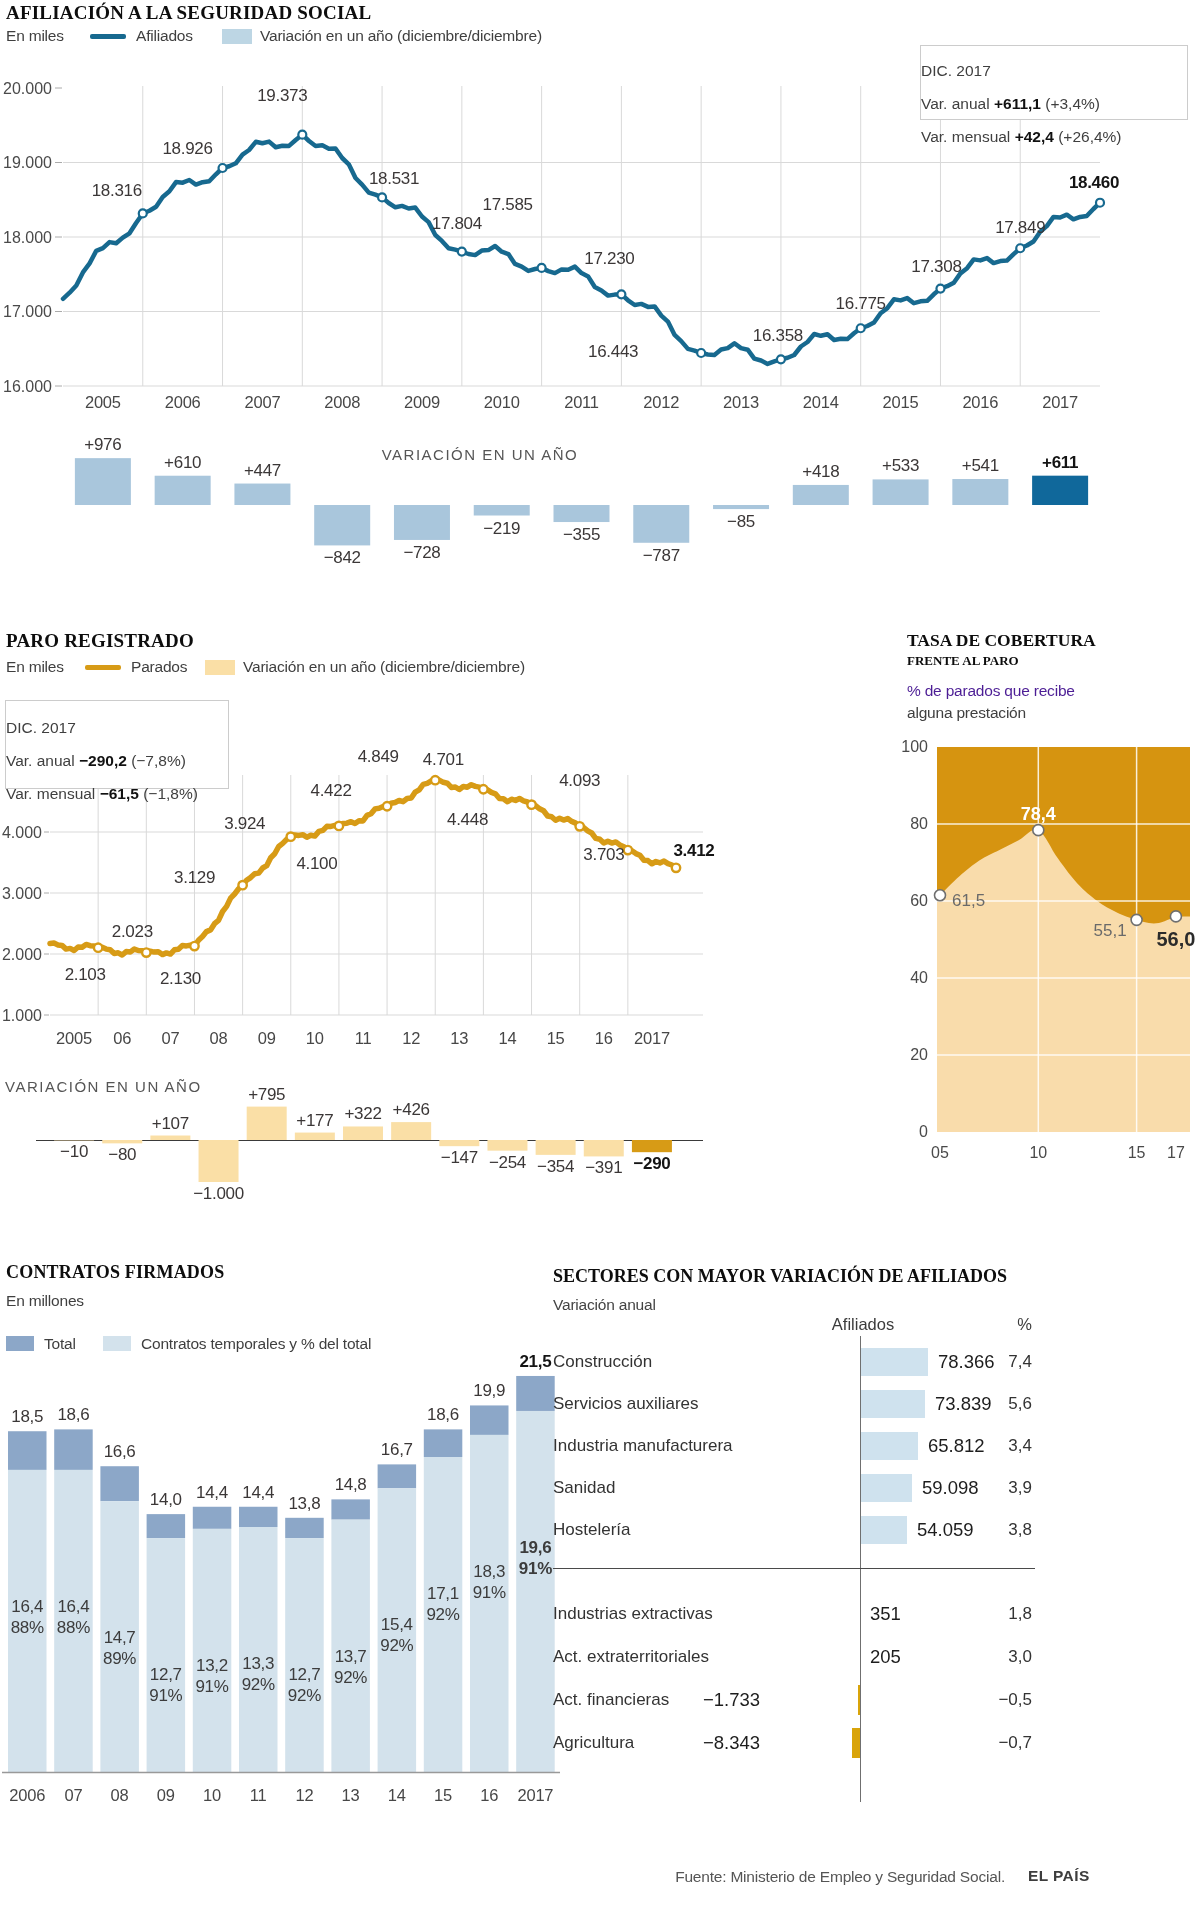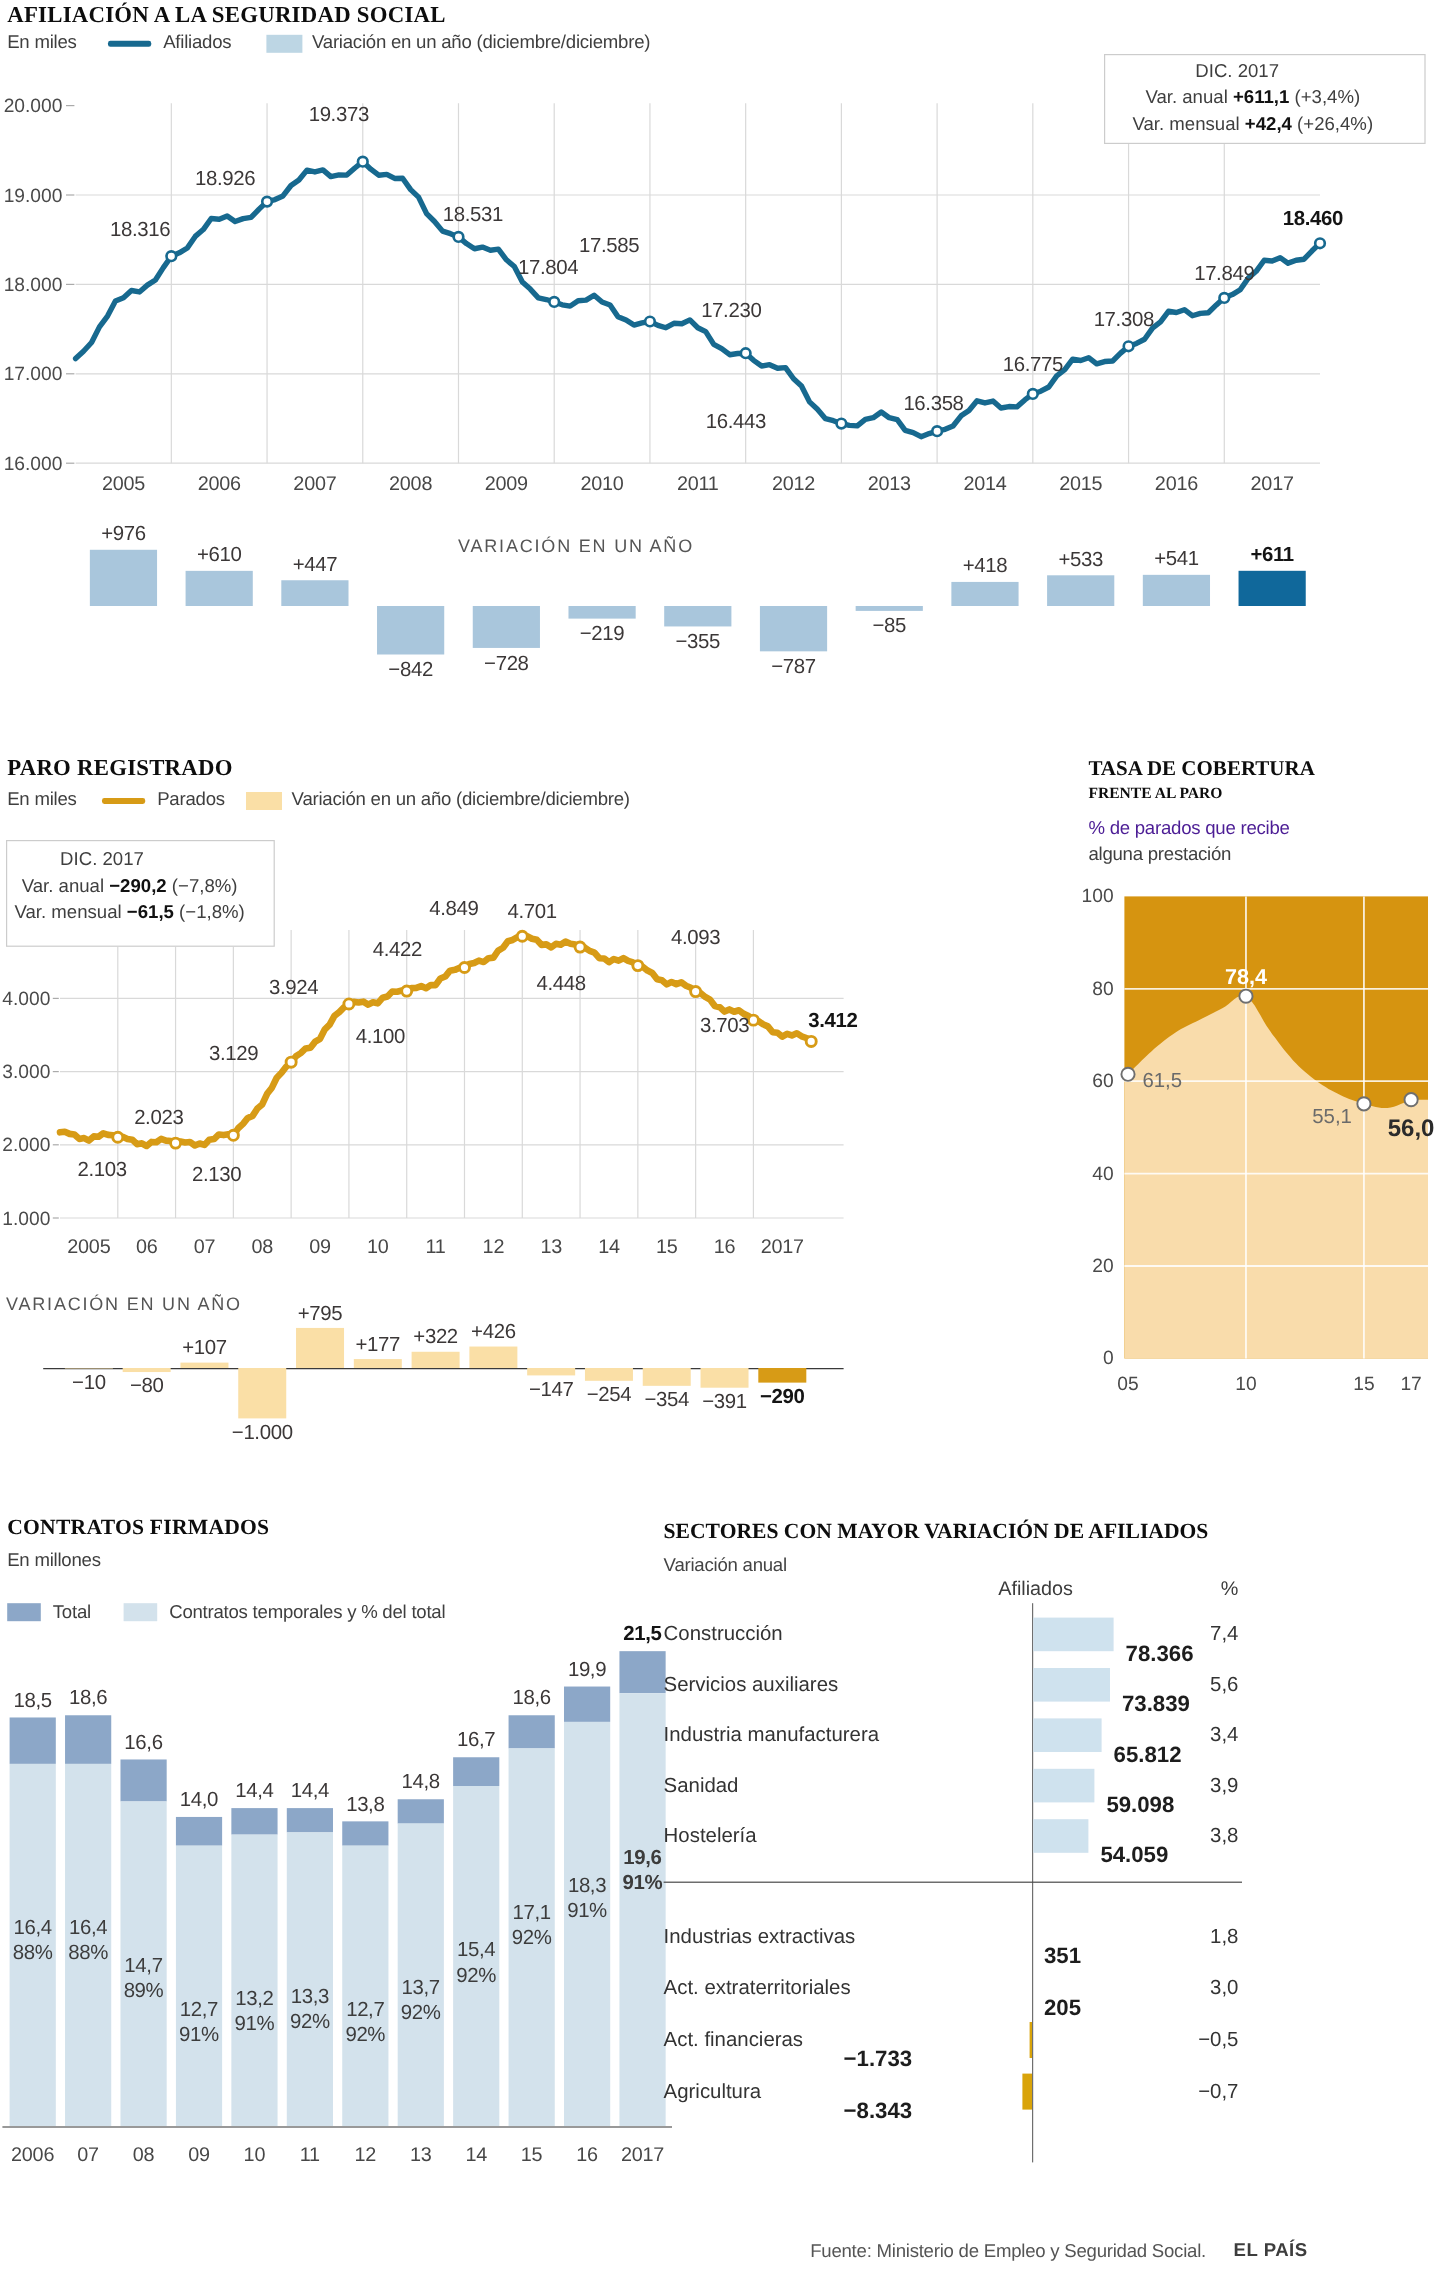--- a/index.html
+++ b/index.html
@@ -6,39 +6,39 @@
   #canvas{position:relative;width:1200px;height:1907px;background:#fff;overflow:hidden;
           font-family:"Liberation Sans",sans-serif;color:#3f3f3f;}
   #chart-overlay{position:absolute;left:0;top:0;z-index:1;}
   .abs{position:absolute;z-index:2;}
   .h1{font-family:"Liberation Serif",serif;font-weight:bold;font-size:19px;color:#0d0d0d;letter-spacing:.2px;}
   .h2{font-family:"Liberation Serif",serif;font-weight:bold;font-size:18px;color:#0d0d0d;}
   .txt{font-size:15.5px;color:#3f3f3f;letter-spacing:-0.2px;}
   .sw-line{height:4.5px;width:36px;border-radius:2px;}
   .sw-rect{width:30px;height:15px;}
   .ibox{background:#fff;border:1px solid #ccc;font-size:15.5px;color:#3f3f3f;line-height:22px;padding-top:3px;}
-  .ibox .row{text-align:center;}
+  .ibox .row{text-align:left;margin-top:11px;}
   .ibox b{color:#111;}
   
   text{font-family:"Liberation Sans",sans-serif;}
   .ax{font-size:16.5px;fill:#474747;letter-spacing:-0.2px;}
   .ax-s{font-size:16px;fill:#4a4a4a;}
   .dl{font-size:17px;fill:#3b3737;letter-spacing:-0.3px;}
   .dl-b{font-weight:bold;fill:#141414;}
   .tmp{font-size:17px;fill:#3c3c3c;letter-spacing:-0.3px;}
   .vt{font-size:15px;fill:#555;letter-spacing:1.5px;}
   .cob-w{font-size:18px;fill:#fff;font-weight:bold;}
   .cob-g{font-size:17px;fill:#6a6a6a;}
   .cob-b{font-size:20px;fill:#2b2b2b;font-weight:bold;}
   
   .sec-row{position:absolute;left:553px;width:485px;height:34px;font-size:17px;line-height:34px;color:#333;z-index:2;}
   .sl{position:absolute;left:0;}
   .sec-bar{position:absolute;left:308px;top:3px;height:28px;width:0;background:#cfe2ee;}
   .sec-barn{position:absolute;top:2px;height:30px;width:0;background:#d9a40a;}
-  .sv{position:absolute;font-weight:bold;font-size:18.5px;color:#1d1d1d;margin-top:16px;}
+  .sv{position:absolute;font-weight:normal;font-size:18.5px;color:#1d1d1d;}
   .sv-pos{left:317px;}
   .sv-neg{left:150px;width:142px;text-align:left;}
   .sp{position:absolute;right:6px;}
   .sec-head{position:absolute;font-size:16.5px;color:#3c3c3c;z-index:2;}
   .divline{position:absolute;background:#4a4a4a;height:1px;z-index:2;}
   .vaxis{position:absolute;background:#6f6f6f;width:1px;z-index:2;}
 </style>
 </head>
 <body>
 

